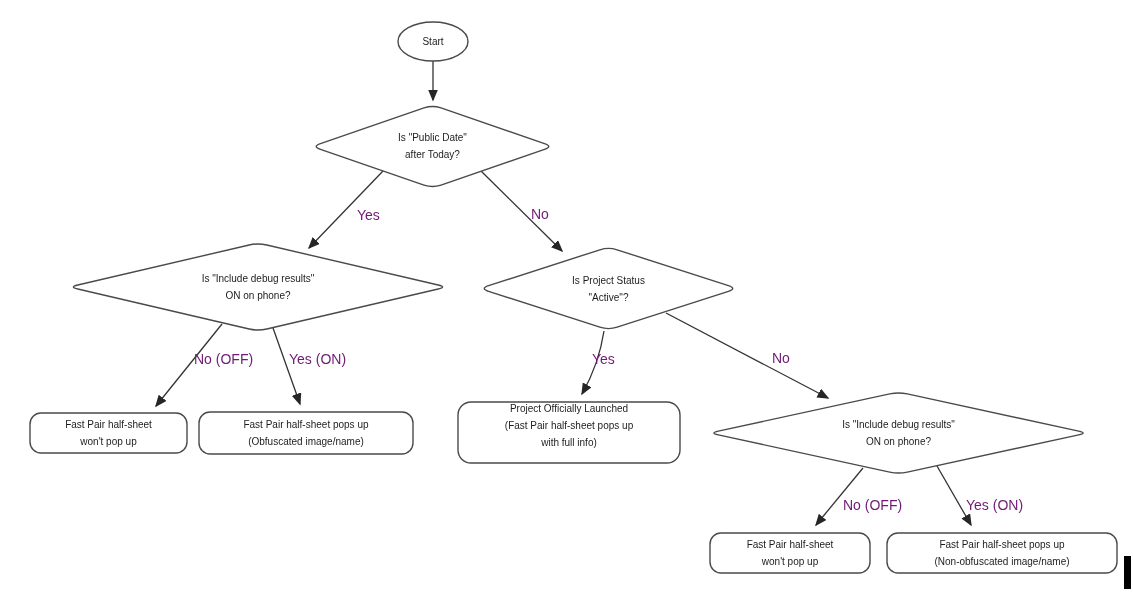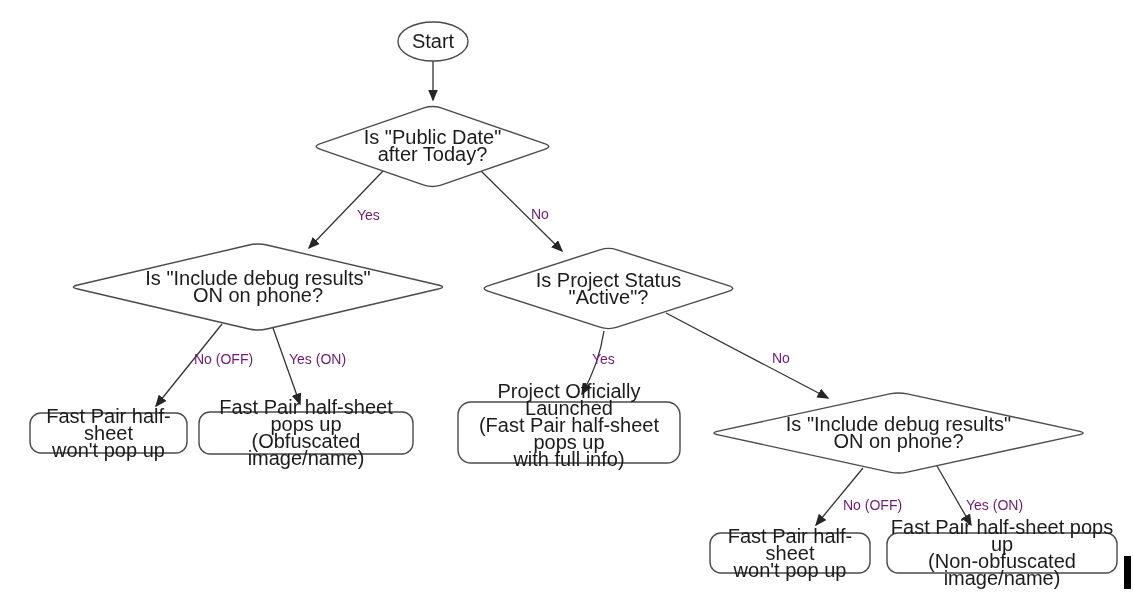--- a/index.html
+++ b/index.html
@@ -3,21 +3,21 @@
 <meta charset="utf-8">
 <style>
   html,body{margin:0;padding:0;background:#ffffff;}
   .stage{
     position:relative;width:1133px;height:598px;background:#ffffff;
     font-family:"Liberation Sans",sans-serif;color:#1c1c1c;overflow:hidden;
   }
   .layer{position:absolute;left:0;top:0;}
   .node-label{
     position:absolute;display:flex;align-items:center;justify-content:center;
-    text-align:center;white-space:pre-line;font-size:20px;line-height:17px;
+    text-align:center;white-space:pre-line;font-size:10px;line-height:17px;
     color:#1c1c1c;pointer-events:none;
   }
   .edge-label{
     position:absolute;font-size:14px;line-height:16px;color:#701a75;
     white-space:nowrap;pointer-events:none;
   }
   .cursor-bar{
     position:absolute;left:1124px;top:556px;width:7px;height:33px;background:#000000;
   }
   svg .shape{fill:#ffffff;stroke:#4a4a4a;stroke-width:1.4;}

